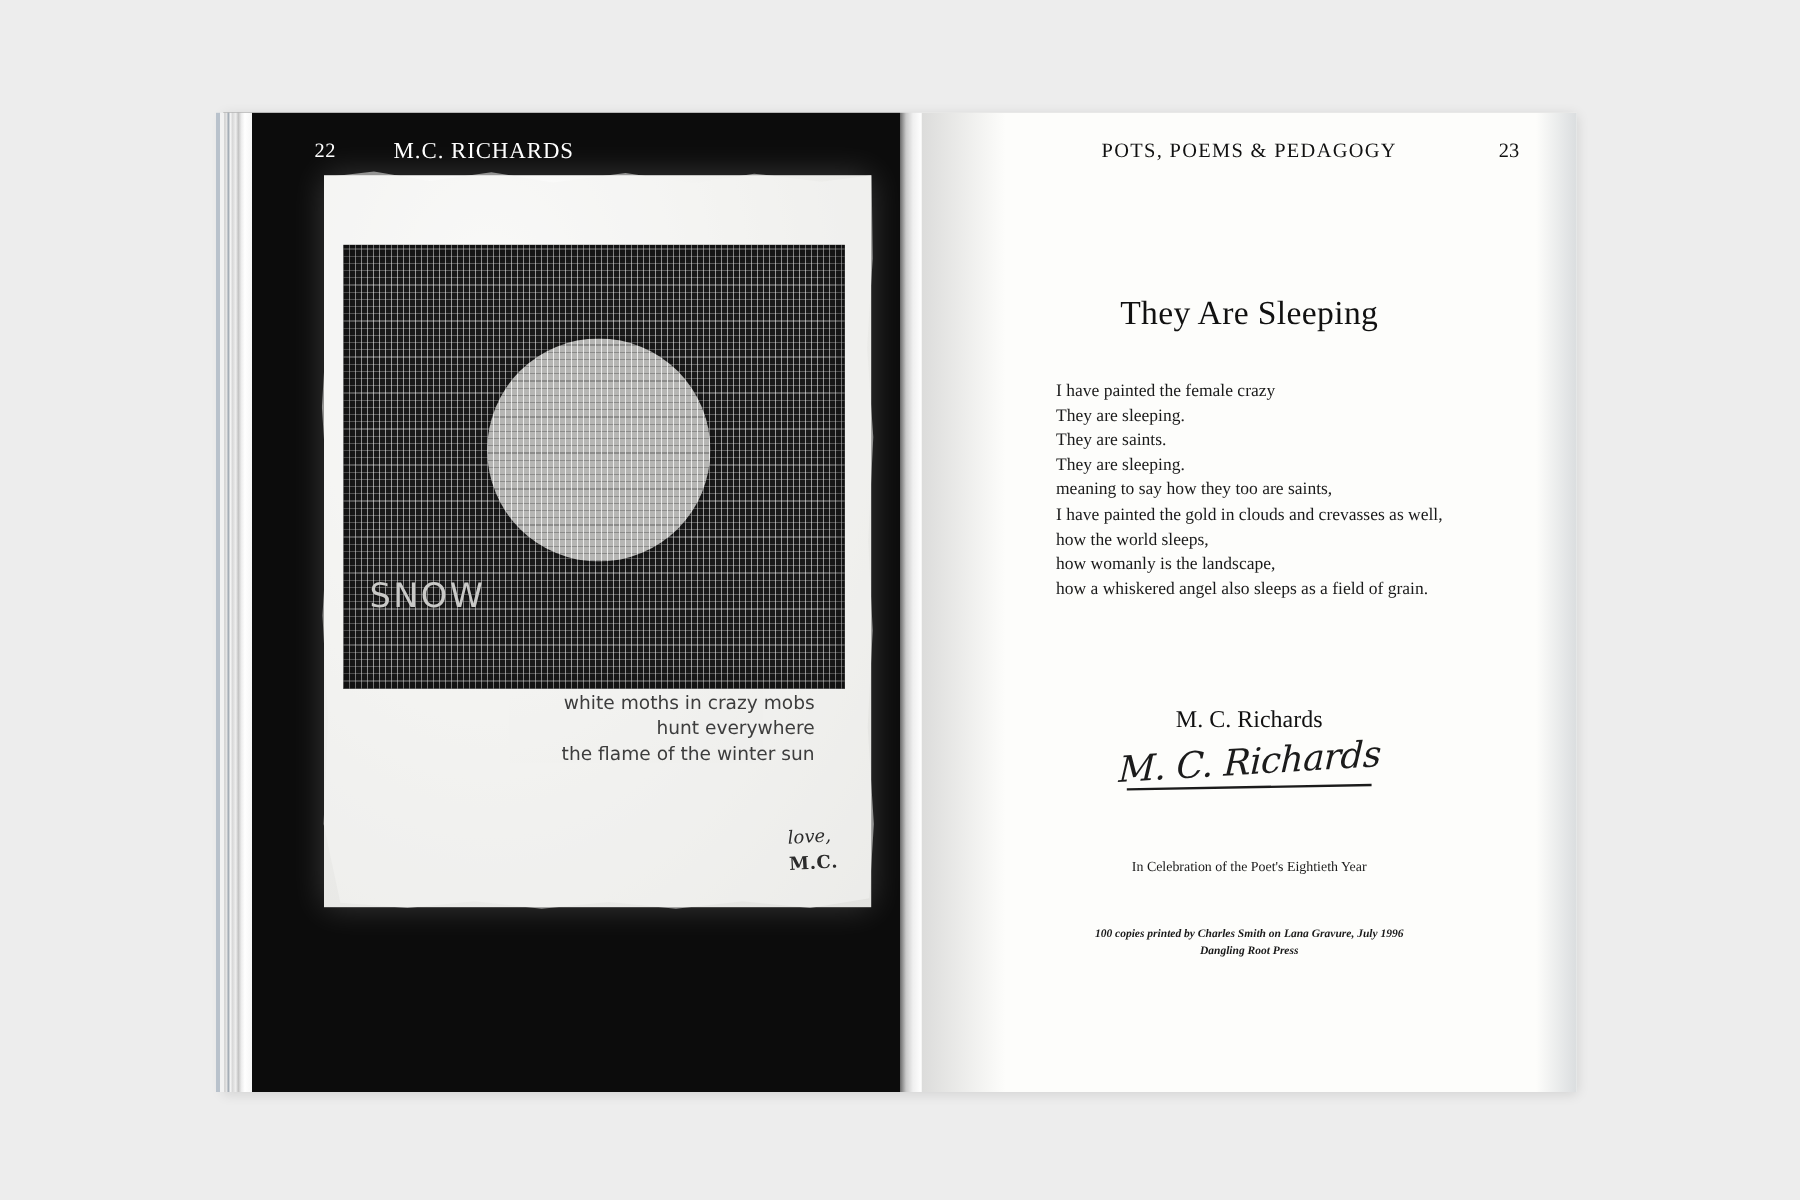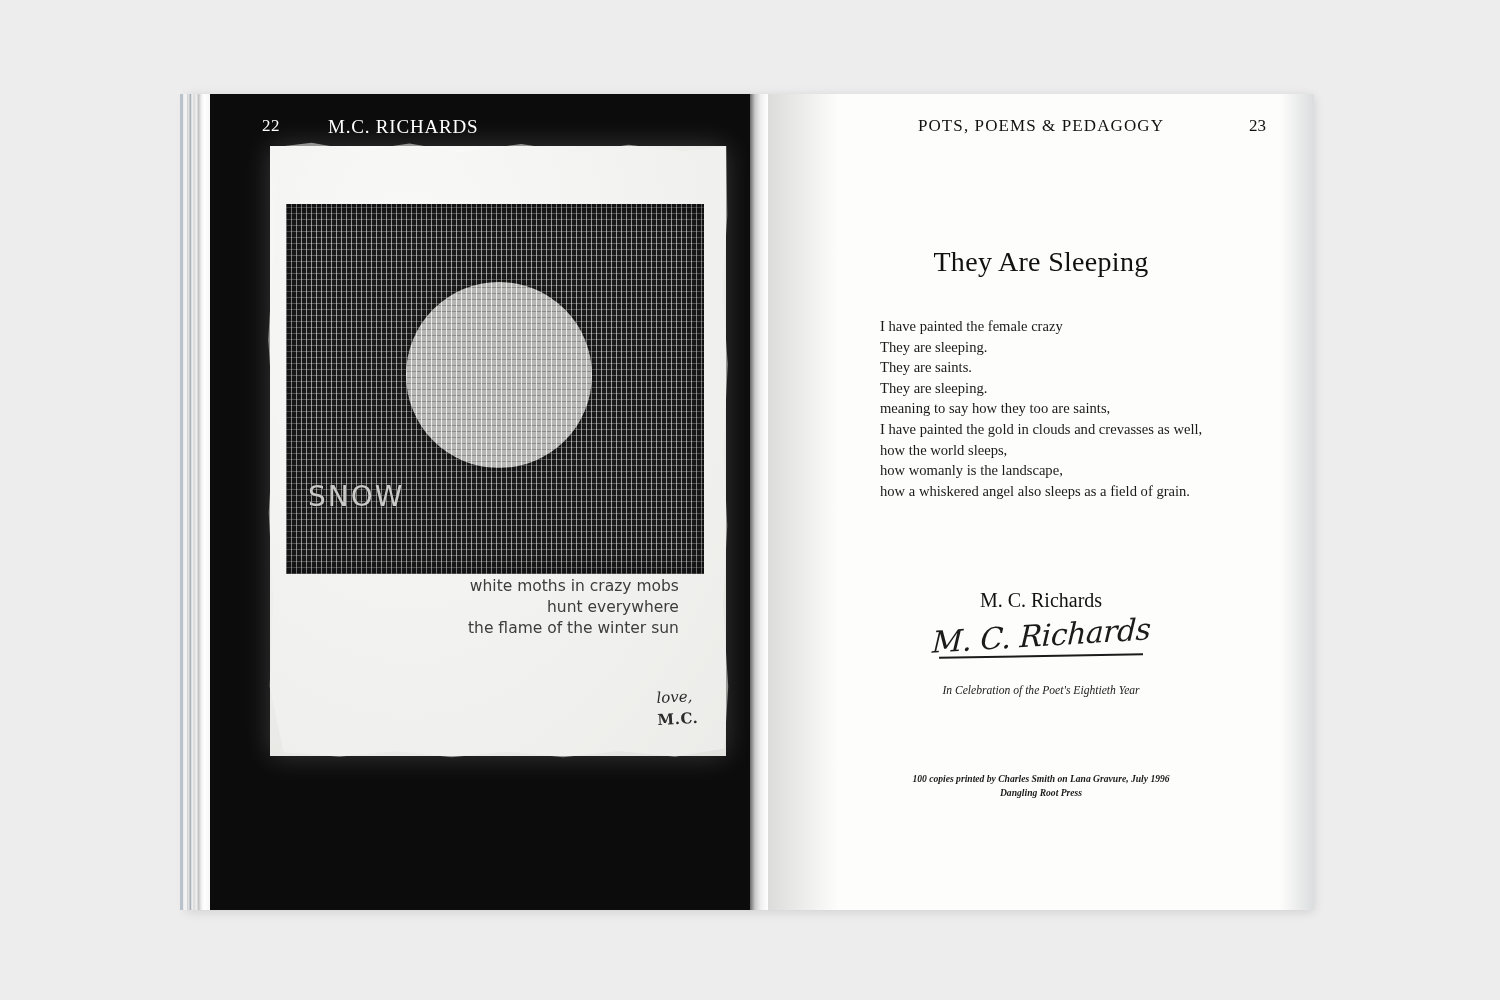--- a/index.html
+++ b/index.html
@@ -278,27 +278,26 @@
     display: block;
     width: 204px;
     height: 1.6px;
     background: #1b1b1b;
     margin: 2px auto 0;
     transform: rotate(-1deg);
   }
 
   .celebration {
     position: absolute;
-    top: 590px;
+    top: 622px;
     left: 0;
     width: 100%;
     text-align: center;
     font-size: 11.6px;
     color: #1a1a1a;
-    font-style: italic;
   }
 
   .colophon {
     position: absolute;
     top: 678px;
     left: 0;
     width: 100%;
     text-align: center;
     font-size: 9.6px;
     font-weight: bold;

